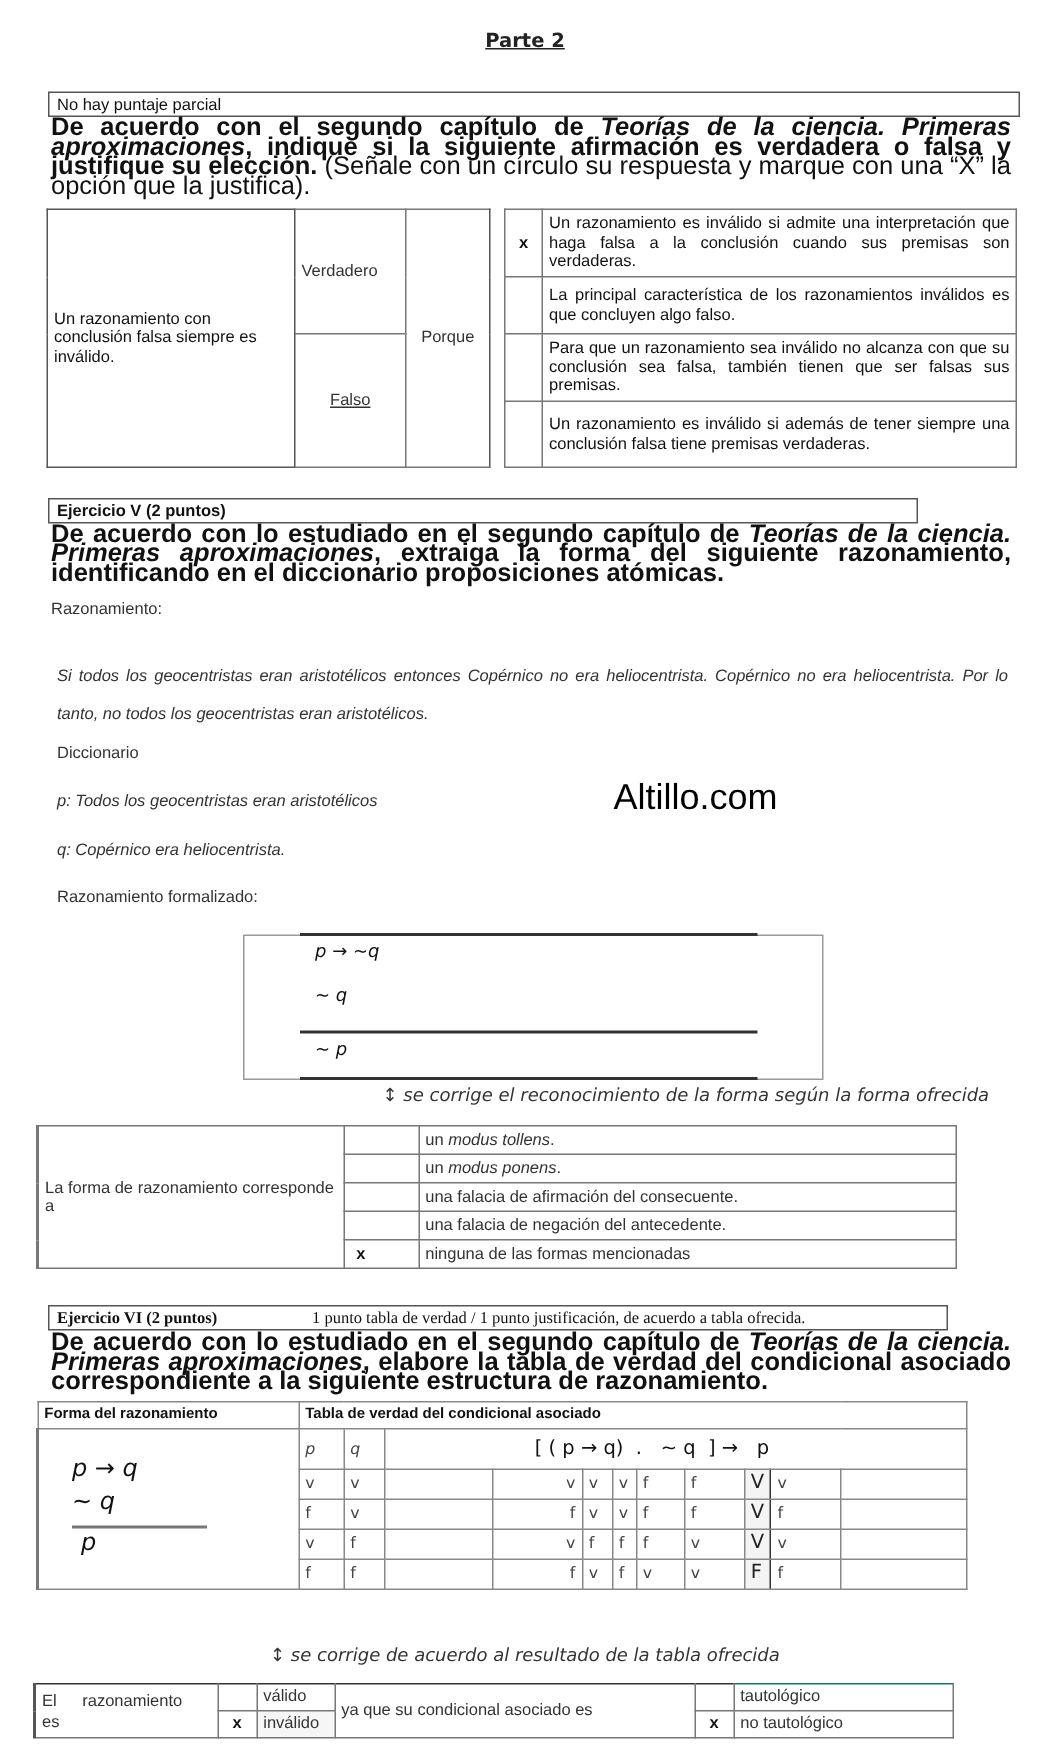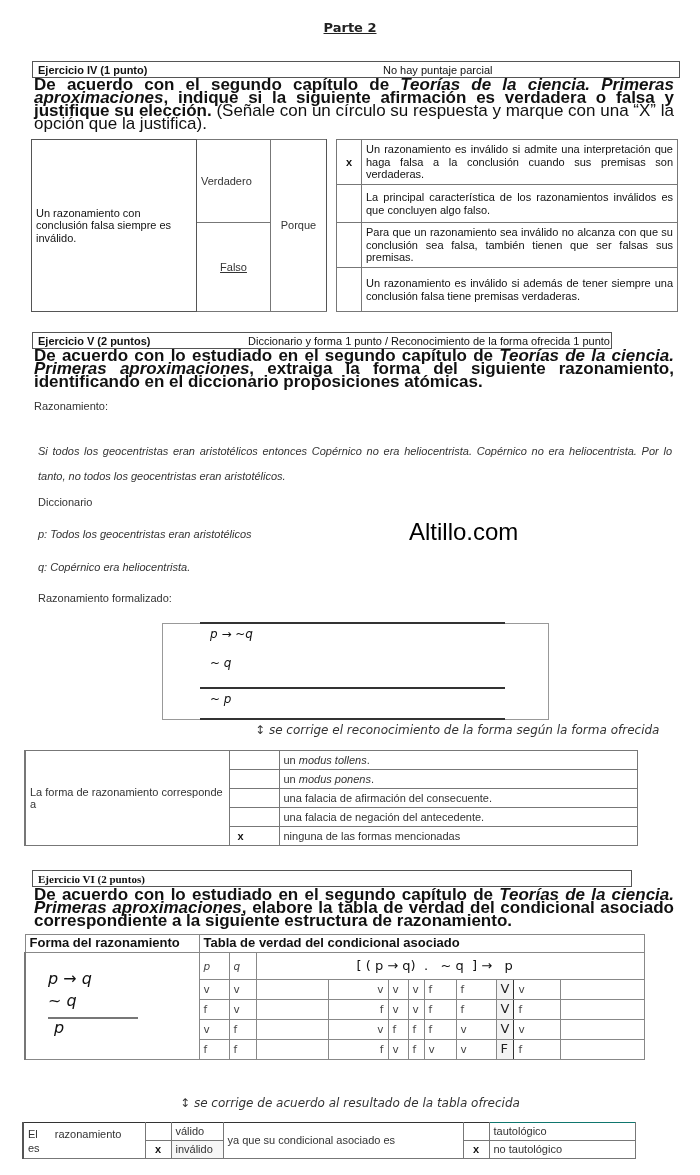--- a/index.html
+++ b/index.html
@@ -24,30 +24,29 @@
   .para i { font-style: italic; }
   table { border-collapse: collapse; }
   td { border: 1px solid #777; padding: 1px 4px; vertical-align: middle; font-size: 11px; line-height: 12.5px; }
   .it { font-style: italic; }
   .small-text { font-size: 11px; color: #333; }
   .note {
     font-family: "DejaVu Sans", sans-serif; font-style: italic; font-size: 12px; color: #333;
   }
   .watermark { font-family: "Liberation Sans", sans-serif; font-size: 24px; color: #000; }
   .tt td { border: 1px solid #888; height: 20px; font-family: "DejaVu Sans", sans-serif; font-size: 10.5px; color: #444; }
-  .tt td.th { font-family: "Liberation Sans", sans-serif; font-weight: bold; color: #111; font-size: 13px; height: 18px; }
+  .tt td.th { font-family: "Liberation Sans", sans-serif; font-weight: bold; color: #111; font-size: 10px; height: 18px; }
   .form-line { position: absolute; height: 2px; background: #333; }
 </style>
 </head>
 <body>
 
 <div class="abs title">Parte 2</div>
 
 <div class="abs hdrbox" style="left:32px; top:61px; width:648px;">
-  <span class="b" style="width:345px;">Ejercicio IV (1 punto)</span>
   <span>No hay puntaje parcial</span>
 </div>
 <div class="abs para" style="left:34px; top:78px; width:640px;">
   <b>De acuerdo con el segundo capítulo de </b><b><i>Teorías de la ciencia. Primeras aproximaciones</i></b><b>, indique si la siguiente afirmación es verdadera o falsa y justifique su elección.</b><span> (Señale con un círculo su respuesta y marque con una “X” la opción que la justifica).</span>
 </div>
 
 <table class="abs" style="left:31px; top:139px; width:647px;">
   <tbody>
       <tr style="height:45px;">
     <td rowspan="4" style="width:165px; border-color:#555;">Un razonamiento con conclusión falsa siempre es inválido.</td>
@@ -71,21 +70,20 @@
   <tr style="height:44px;">
     <td style="border:none;"></td>
     <td style="text-align:center;"></td>
     <td style="text-align:justify;">Un razonamiento es inválido si además de tener siempre una conclusión falsa tiene premisas verdaderas.</td>
   </tr>
 </tbody>
   </table>
 
 <div class="abs hdrbox" style="left:32px; top:332px; width:580px;">
   <span class="b" style="width:210px;">Ejercicio V (2 puntos)</span>
-  <span>Diccionario y forma 1 punto / Reconocimiento de la forma ofrecida 1 punto</span>
 </div>
 <div class="abs para" style="left:34px; top:349px; width:640px;">
   <b>De acuerdo con lo estudiado en el segundo capítulo de </b><b><i>Teorías de la ciencia. Primeras aproximaciones</i></b><b>, extraiga la forma del siguiente razonamiento, identificando en el diccionario proposiciones atómicas.</b>
 </div>
 
 <div class="abs small-text" style="left:34px; top:400px;">Razonamiento:</div>
 <div class="abs small-text it" style="left:38px; top:439px; width:634px; line-height:25px; text-align:justify;">Si todos los geocentristas eran aristotélicos entonces Copérnico no era heliocentrista. Copérnico no era heliocentrista. Por lo tanto, no todos los geocentristas eran aristotélicos.</div>
 <div class="abs small-text" style="left:38px; top:496px;text-align:center;">Diccionario</div>
 <div class="abs small-text it" style="left:38px; top:528px;">p: Todos los geocentristas eran aristotélicos</div>
 <div class="abs watermark" style="left:409px; top:518px;">Altillo.com</div>
@@ -125,20 +123,21 @@
   </tr>
   <tr style="height:19px;">
     <td style="font-weight:bold; padding-left:8px;">x</td>
     <td style="color:#333;">ninguna de las formas mencionadas</td>
   </tr>
 </tbody>
   </table>
 
 <div class="abs hdrbox" style="left:32px; top:870px; width:600px;font-family:Liberation Serif, serif;">
   <span class="b" style="width:170px;">Ejercicio VI (2 puntos)</span>
+  <span>1 punto tabla de verdad / 1 punto justificación, de acuerdo a tabla ofrecida.</span>
 </div>
 <div class="abs para" style="left:34px; top:888px; width:640px;">
   <b>De acuerdo con lo estudiado en el segundo capítulo de </b><b><i>Teorías de la ciencia. Primeras aproximaciones</i></b><b>, elabore la tabla de verdad del condicional asociado correspondiente a la siguiente estructura de razonamiento.</b>
 </div>
 
 <table class="abs tt" style="left:24px; top:934px; width:621px;">
   <tbody>
       <tr>
     <td class="th" style="width:174px;">Forma del razonamiento</td>
     <td class="th" colspan="11">Tabla de verdad del condicional asociado</td>

